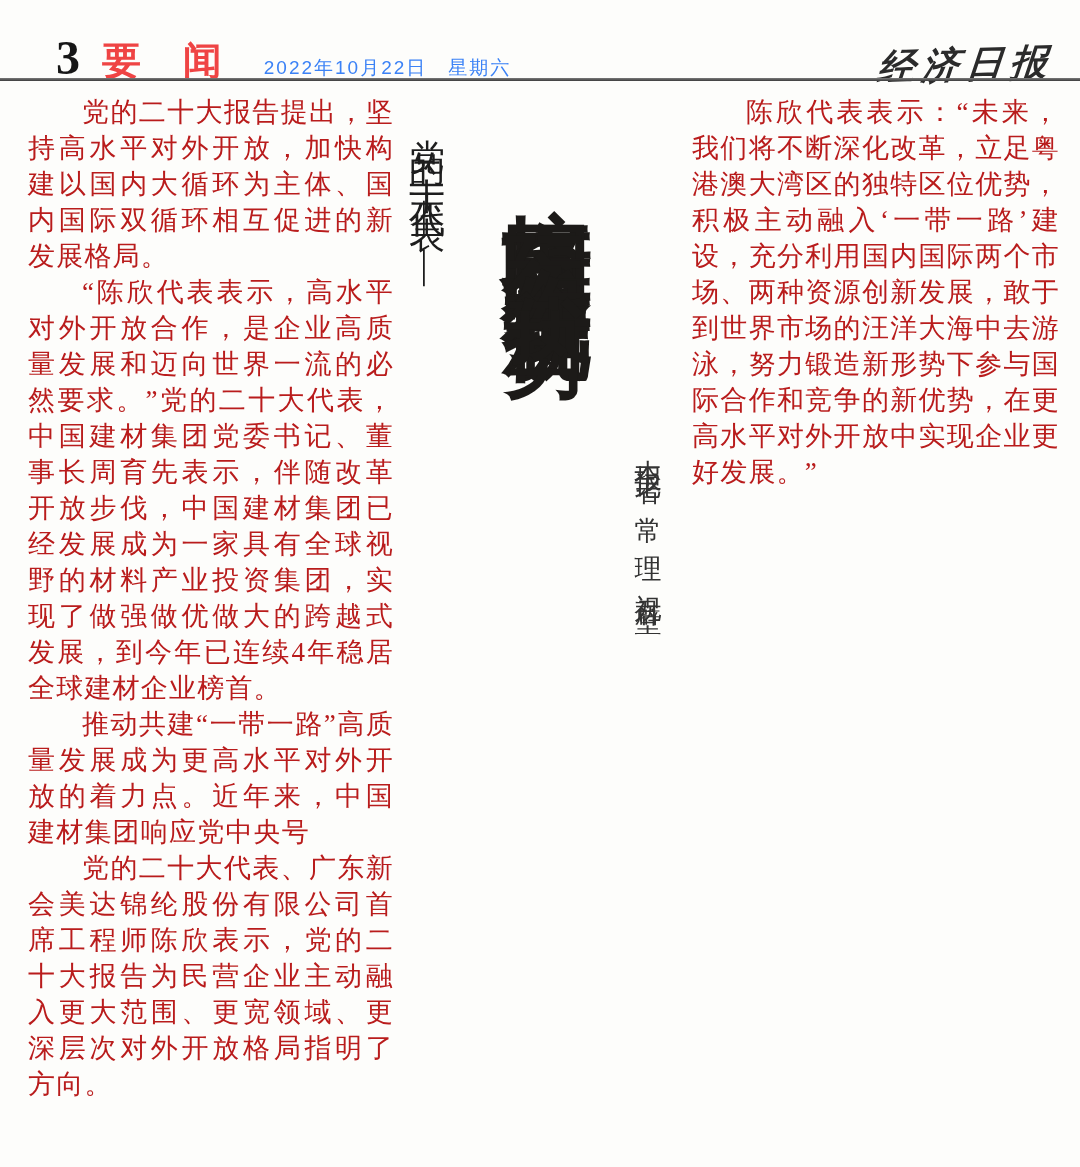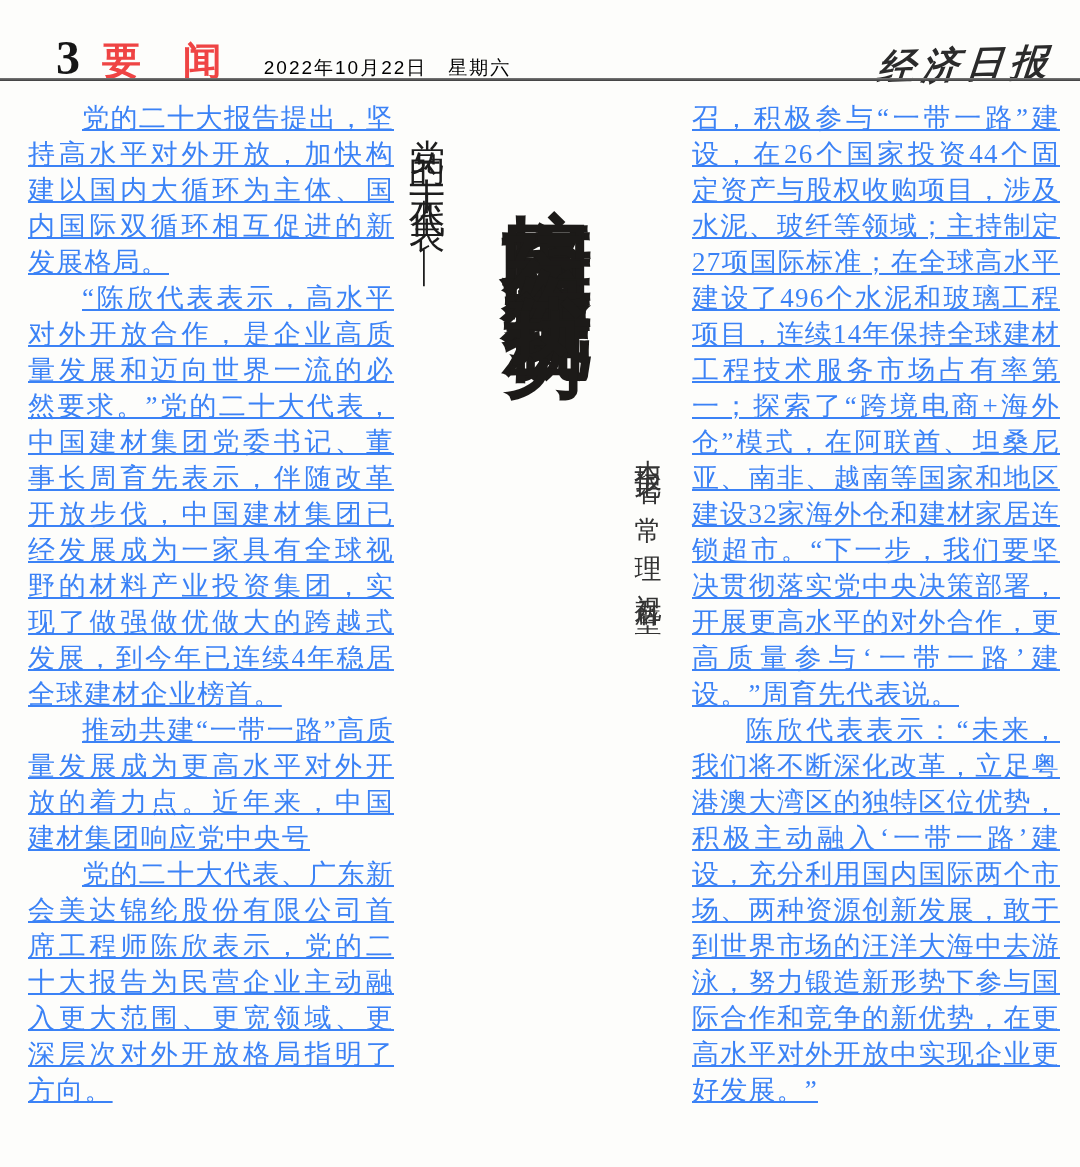--- a/index.html
+++ b/index.html
@@ -34,21 +34,21 @@
     margin-left: 22px;
     font-size: 39px;
     font-weight: bold;
     color: #ef4444;
     letter-spacing: 16px;
   }
   .header-date {
     margin-left: 26px;
     font-family: "Liberation Sans", sans-serif;
     font-size: 19px;
-    color: #000000;
+    color: #3b82f6;
     letter-spacing: 2px;
   }
   .masthead {
     position: absolute;
     right: 26px;
     top: 40px;
     font-size: 37px;
     font-weight: bold;
     font-style: italic;
     color: #2b2b2b;
@@ -60,29 +60,28 @@
     position: absolute;
     left: 0;
     top: 78px;
     width: 1080px;
     height: 3px;
     background: linear-gradient(#7a7a7a, #3c3c3c);
   }
   
   .col {
     position: absolute;
-    top: 100px;
+    top: 94px;
     width: 366px;
     font-size: 27px;
     line-height: 36px;
     letter-spacing: 1.2px;
     text-align: justify;
-    color: #3b82f6;
+    color: #b91c1c;
     word-break: break-all;
-    text-decoration: underline;
   }
   .col-left  { left: 28px; }
   .col-right { left: 692px; width: 368px; }
   .col p { margin: 0; text-indent: 2em; }
   .col p.no-indent { text-indent: 0; }
   
   .vertical {
     writing-mode: vertical-rl;
     text-orientation: mixed;
     white-space: nowrap;
@@ -134,17 +133,16 @@
     <p>“陈欣代表表示，高水平对外开放合作，是企业高质量发展和迈向世界一流的必然要求。”党的二十大代表，中国建材集团党委书记、董事长周育先表示，伴随改革开放步伐，中国建材集团已经发展成为一家具有全球视野的材料产业投资集团，实现了做强做优做大的跨越式发展，到今年已连续4年稳居全球建材企业榜首。</p>
     <p>推动共建“一带一路”高质量发展成为更高水平对外开放的着力点。近年来，中国建材集团响应党中央号</p>
     <p>党的二十大代表、广东新会美达锦纶股份有限公司首席工程师陈欣表示，党的二十大报告为民营企业主动融入更大范围、更宽领域、更深层次对外开放格局指明了方向。</p>
   </div>
 
   <div class="kicker vertical">党的二十大代表——</div>
   <div class="headline vertical">培育国际竞争合作新优势</div>
   <div class="byline vertical">本报记者　常　理　祝君壁</div>
 
   <div class="col col-right">
-    <p class="no-indent">召，积极参与“一带一路”建设，在26个国家投资44个固定资产与股权收购项目，涉及水泥、玻纤等领域；主持制定27项国际标准；在全球高水平建设了496个水泥和玻璃工程项目，连续14年保持全球建材工程技术服务市场占有率第一；探索了“跨境电商+海外仓”模式，在阿联酋、坦桑尼亚、南非、越南等国家和地区建设32家海外仓和建材家居连锁超市。“下一步，我们要坚决贯彻落实党中央决策部署，开展更高水平的对外合作，更高质量参与‘一带一路’建设。”周育先代表说。</p>
     <p>陈欣代表表示：“未来，我们将不断深化改革，立足粤港澳大湾区的独特区位优势，积极主动融入‘一带一路’建设，充分利用国内国际两个市场、两种资源创新发展，敢于到世界市场的汪洋大海中去游泳，努力锻造新形势下参与国际合作和竞争的新优势，在更高水平对外开放中实现企业更好发展。”</p>
   </div>
 
 </div>
 
 </body></html>

